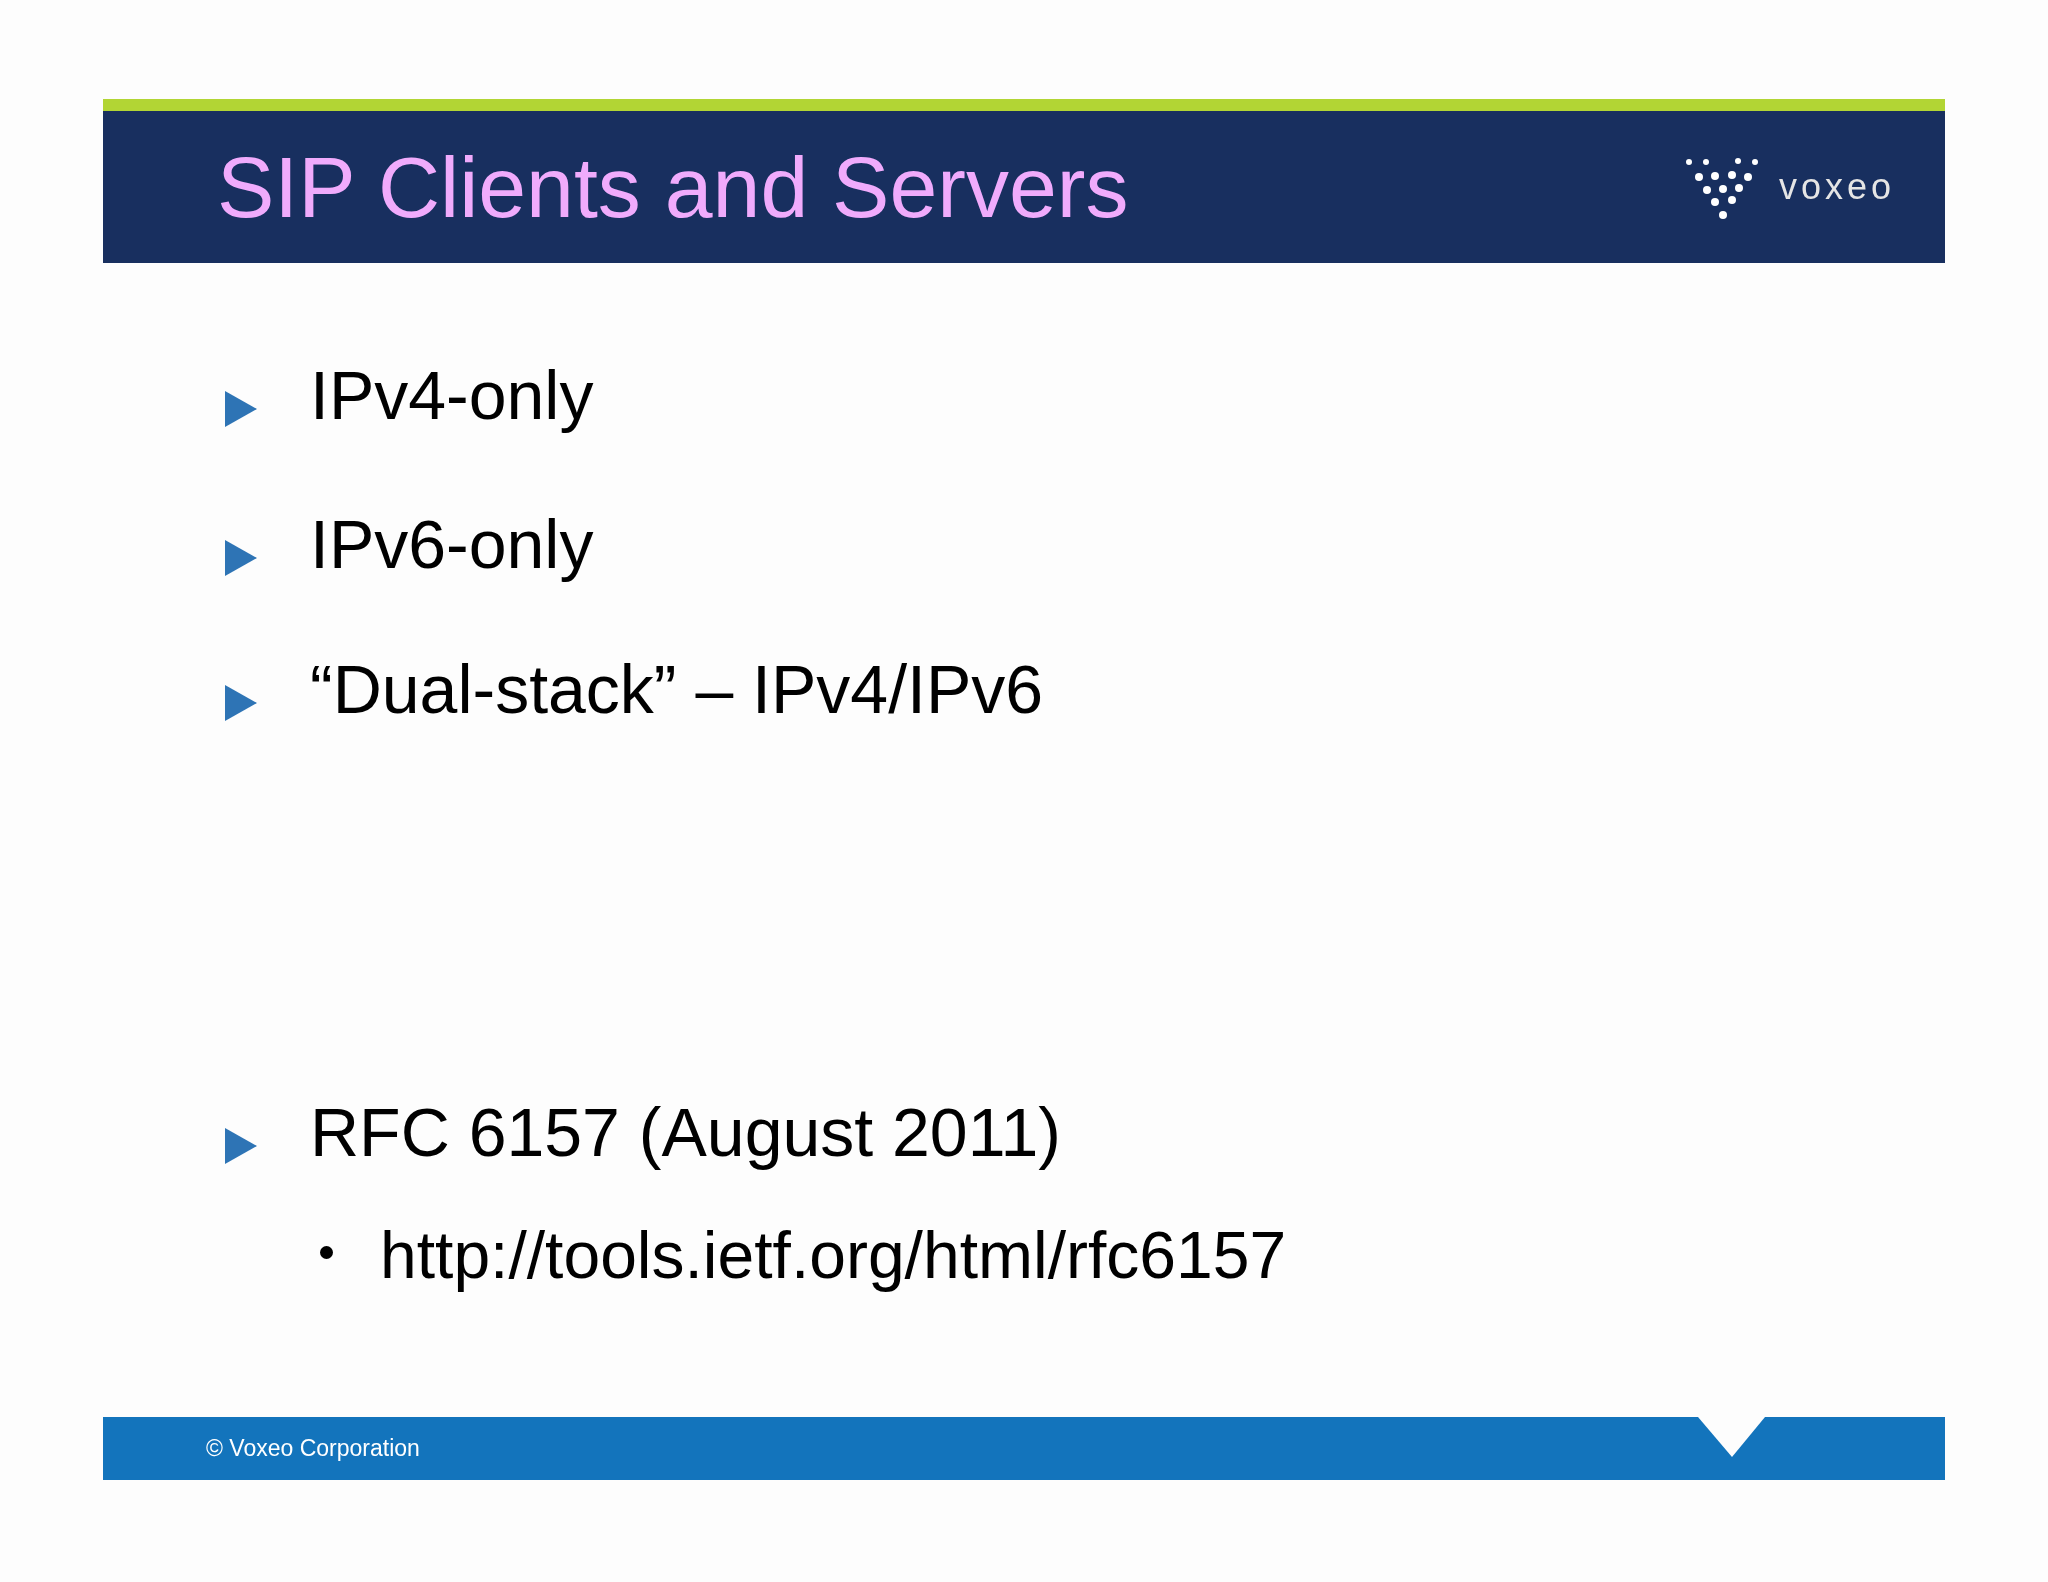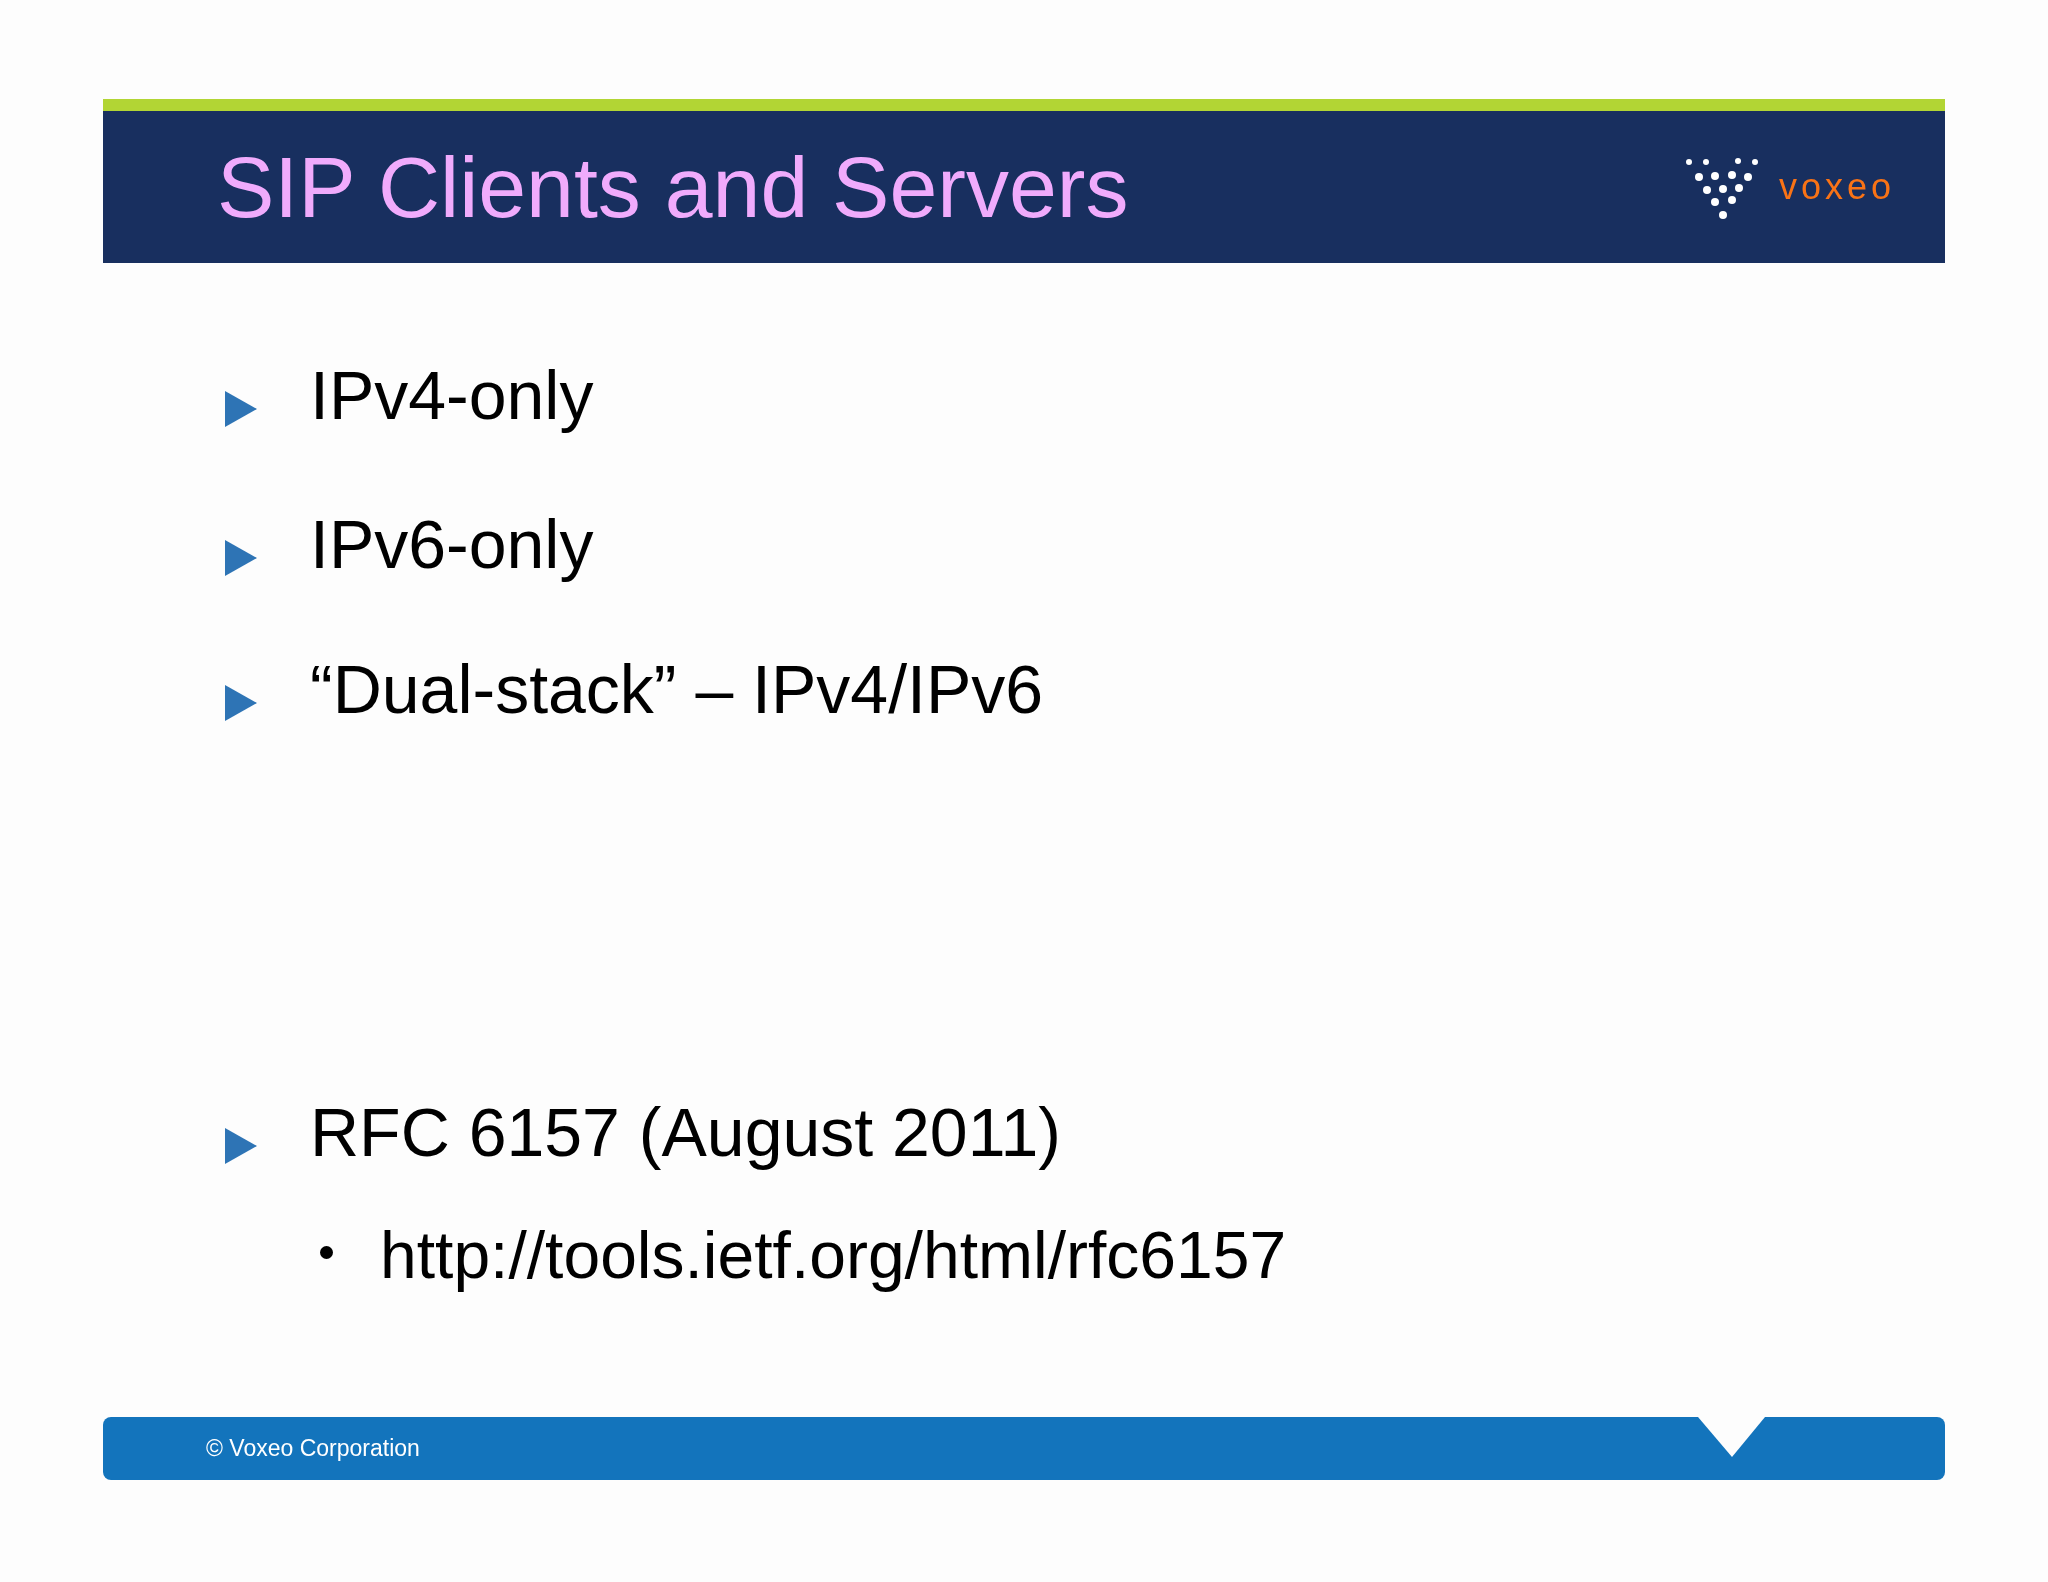--- a/index.html
+++ b/index.html
@@ -42,21 +42,21 @@
     position: absolute; right: 50px; top: 0; height: 152px;
     display: flex; align-items: center; gap: 18px;
   }
   .logo-dots { position: relative; width: 80px; height: 66px; }
   .logo-dots i {
     position: absolute; border-radius: 50%;
     background: #ffffff; display: block;
   }
   .logo-wordmark {
     font-size: 36px; line-height: 1; letter-spacing: 4px;
-    color: #f97316; white-space: nowrap;
+    color: #e5e5e5; white-space: nowrap;
   }
 
   
   .bullet-row {
     position: absolute; left: 225px;
     height: 80px; white-space: nowrap;
   }
   .bullet-row .tri {
     position: absolute; left: 0; top: 30px;
     width: 0; height: 0;
@@ -84,21 +84,20 @@
     font-size: 66px; line-height: 1; margin-top: 12px;
   }
 
   
   .footer-bar {
     position: absolute; left: 103px; top: 1417px;
     width: 1842px; height: 63px;
     background: var(--footer-blue);
     display: flex; align-items: center;
     padding-left: 103px;
-    border-radius: 8px;
   }
   .footer-copyright { font-size: 23px; color: #ffffff; white-space: nowrap; }
   .footer-notch {
     position: absolute; left: 1698px; top: 1417px;
     width: 0; height: 0;
     border-left: 34px solid transparent;
     border-right: 33px solid transparent;
     border-top: 40px solid var(--page-bg);
   }
 </style>

